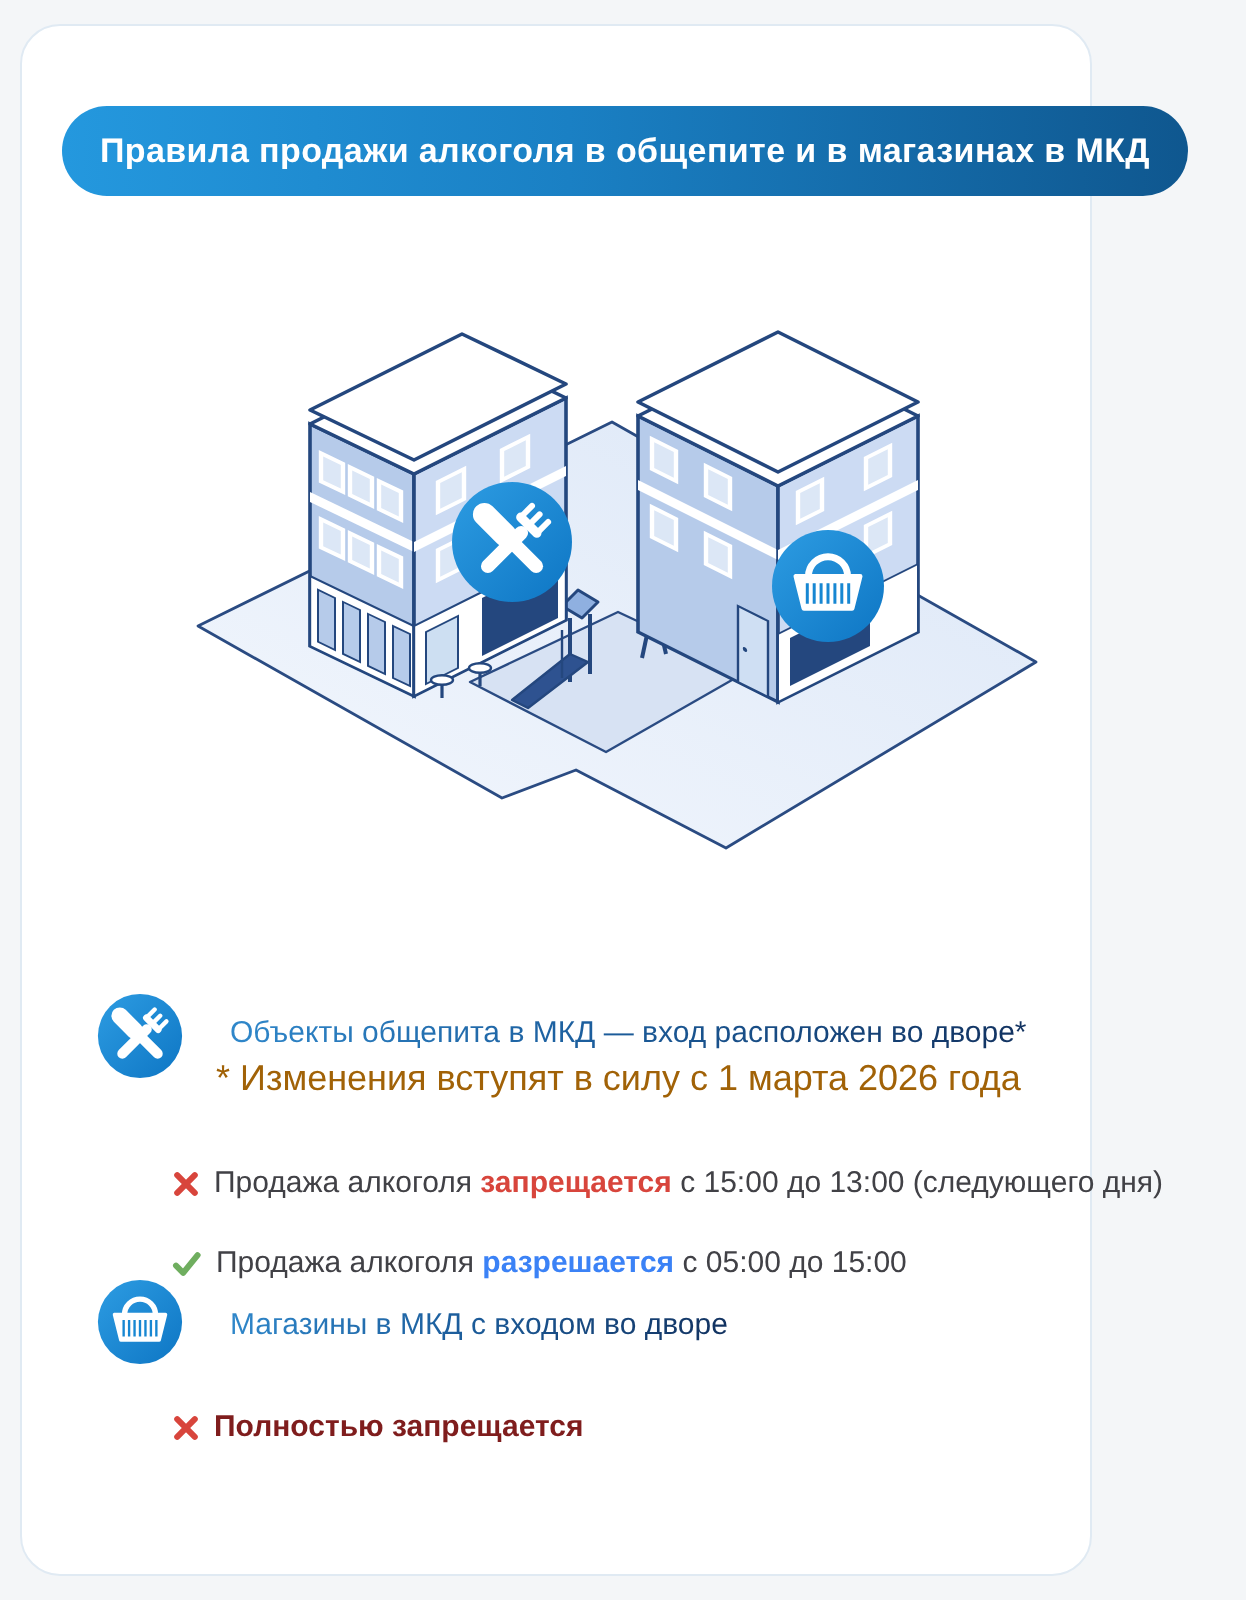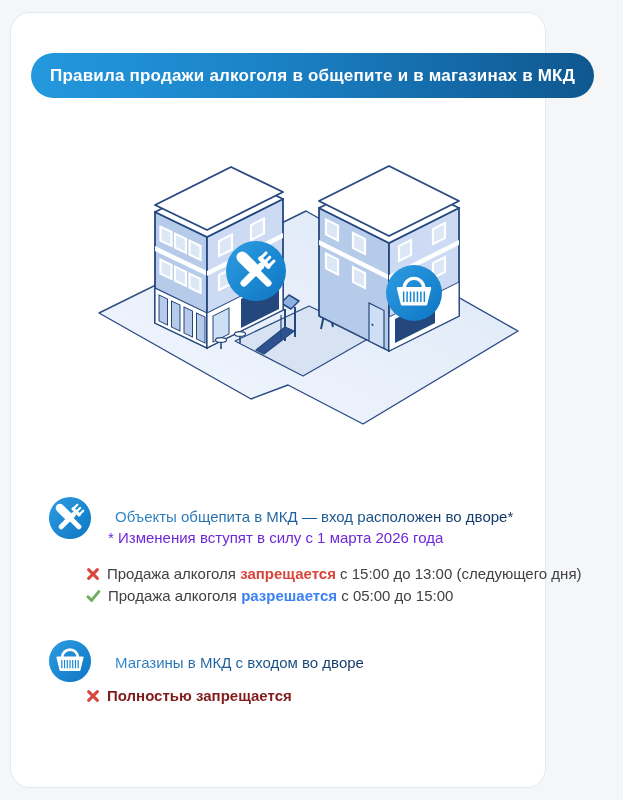--- a/index.html
+++ b/index.html
@@ -40,30 +40,30 @@
     white-space:nowrap;
     background:linear-gradient(90deg,#2f87ca 0%,#1c5e9d 45%,#123260 100%);
     -webkit-background-clip:text; background-clip:text;
     color:#134c82;
     -webkit-text-fill-color:transparent;
   }
   #heading-catering { top:493px; }
   #heading-stores   { top:639px; }
   .footnote {
     position:absolute; left:97px; top:516px;
-    color:#6d28d9; font-size:15px; white-space:nowrap;
+    color:#a16207; font-size:18px; white-space:nowrap;
   }
   .rules {
     position:absolute; left:75px;
     display:flex; flex-direction:column; gap:5px;
     font-size:15px; color:#414146;
   }
   #rules-catering { top:552px; }
   #rules-stores   { top:674px; }
-  .rule { display:flex; align-items:center; gap:7px; line-height:17px; white-space:nowrap; }
+  .rule { display:flex; align-items:center; gap:7px; line-height:17px; white-space:nowrap;margin-top:18px; }
   .rule .mark { flex:0 0 auto; display:block; }
   .verdict-red   { color:#d8453c; font-weight:bold; }
   .verdict-green { color:#3b82f6; font-weight:bold; }
   .rule-red-only { color:#7f1d1d; font-weight:bold; }
 </style>
 </head>
 <body>
 
 <div class="card">
 

